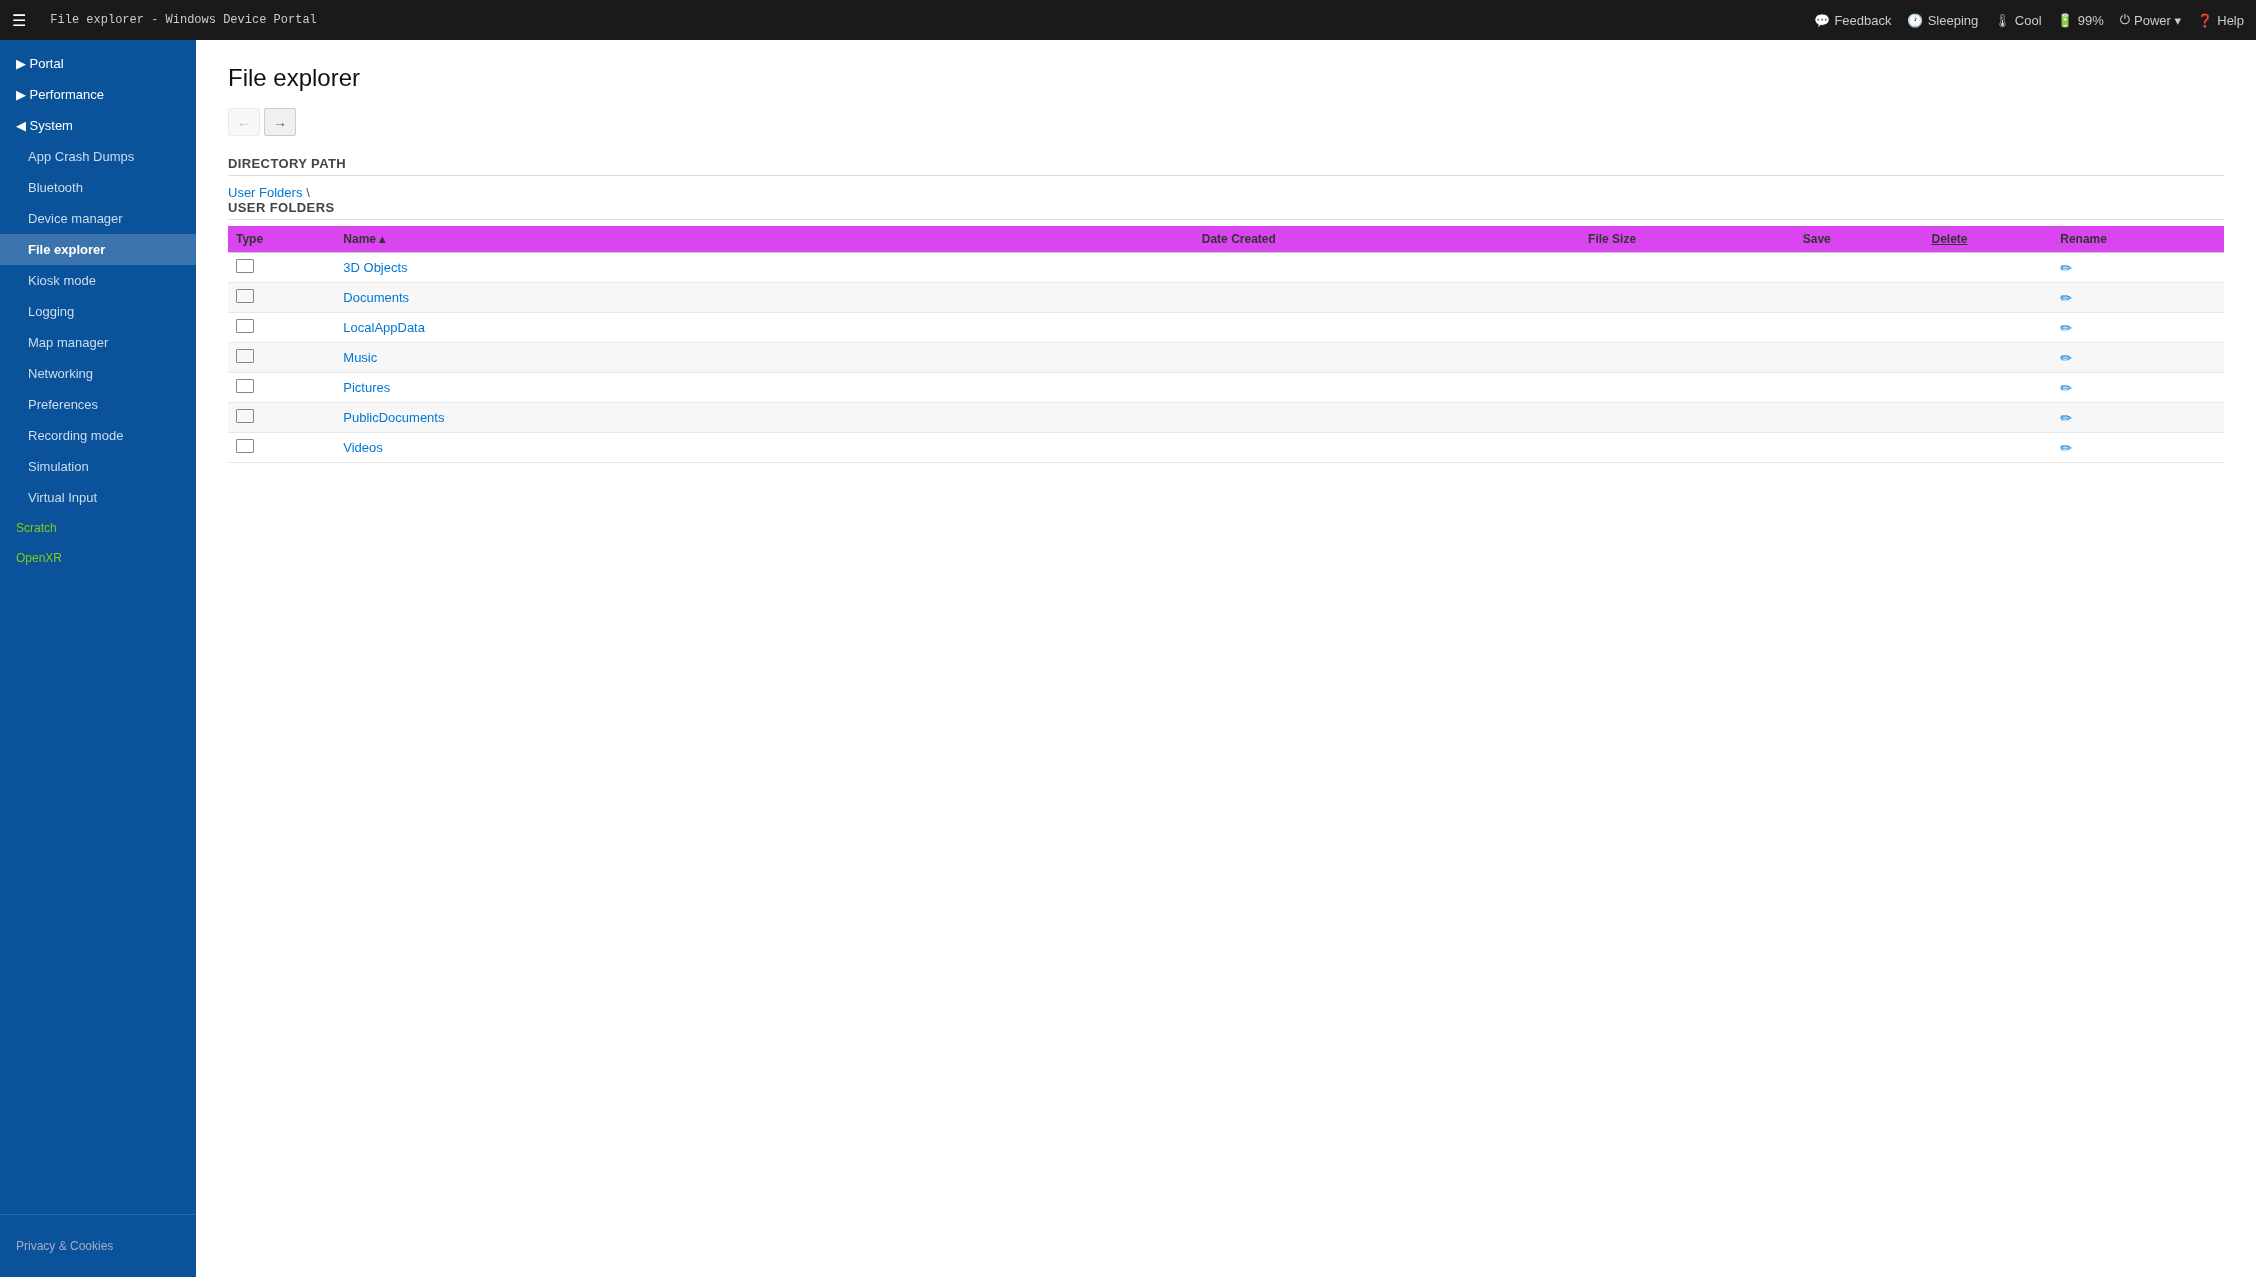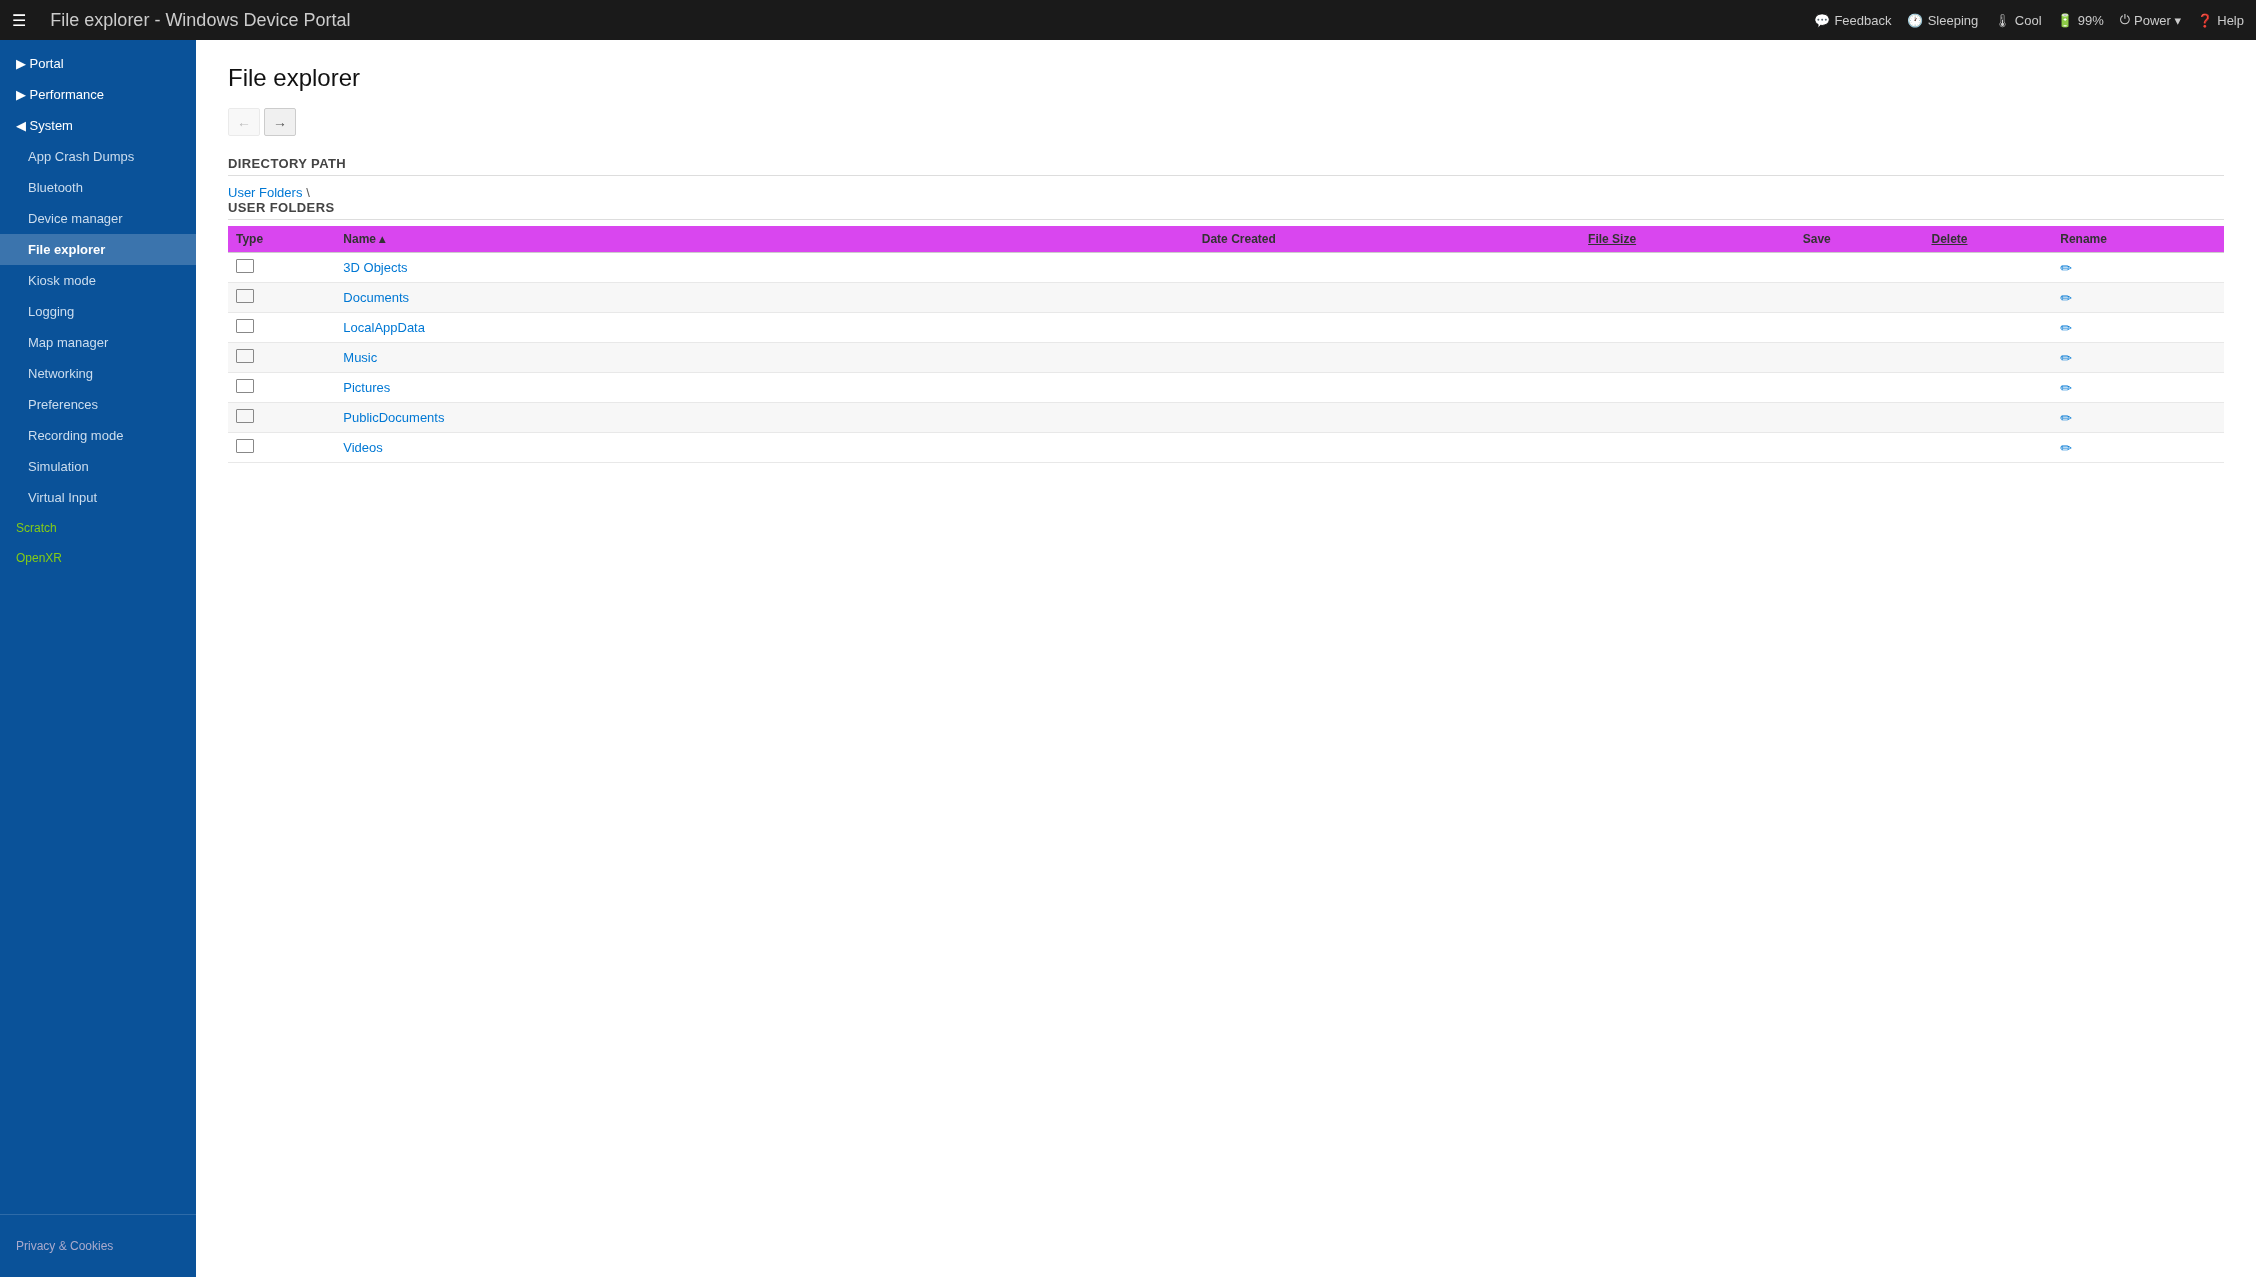--- a/index.html
+++ b/index.html
@@ -10,21 +10,21 @@
       background: #1a1a1a;
       color: #fff;
       display: flex;
       align-items: center;
       padding: 0 12px;
       height: 40px;
       flex-shrink: 0;
       gap: 16px;
     }
     #topbar .hamburger { font-size: 16px; cursor: pointer; margin-right: 8px; }
-    #topbar .title { flex: 1; font-size: 18px; color: #ccc; }
+    #topbar .title { flex: 1; font-size: 12px; color: #ccc; font-family: Liberation Mono, monospace; }
     #topbar .top-actions { display: flex; align-items: center; gap: 16px; font-size: 13px; }
     #topbar .top-actions span { display: flex; align-items: center; gap: 4px; color: #ccc; cursor: pointer; }
 
     
     #layout { display: flex; flex: 1; overflow: hidden; }
 
     
     #sidebar {
       width: 196px;
       background: #0a5299;
@@ -147,21 +147,21 @@
       border: 1.5px solid #888;
       border-radius: 1px;
       display: inline-block;
       position: relative;
     }
     .rename-icon { color: #0078d4; cursor: pointer; font-size: 14px; }
 
     .col-type { width: 50px; }
     .col-name { width: 400px; }
     .col-date { width: 180px; }
-    .col-size { width: 100px; text-decoration: underline; }
+    .col-size { width: 100px; }
     .col-save { width: 60px; }
     .col-delete { width: 60px; text-decoration: underline; }
     .col-rename { width: 80px; }
   </style>
 </head>
 <body>
 
 <div id="topbar">
   <span class="hamburger">☰</span>
   <span class="title">File explorer - Windows Device Portal</span>

